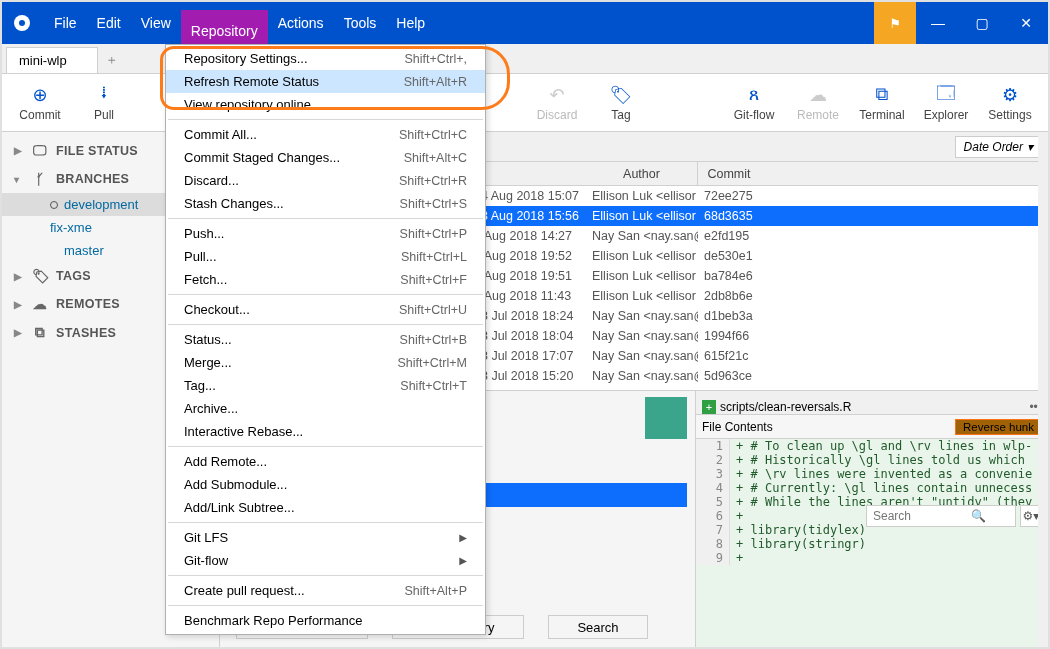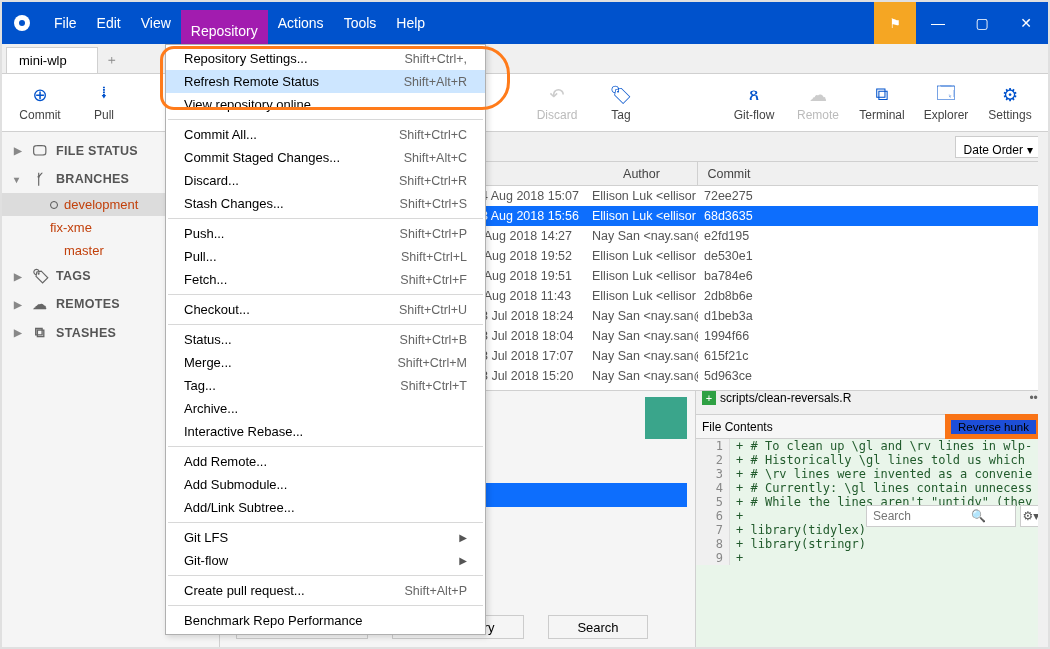--- a/index.html
+++ b/index.html
@@ -26,27 +26,27 @@
   .tool-icon { width: 22px; height: 22px; display:flex; align-items:center; justify-content:center; font-size:18px; color:#0052cc; }
   .tool-btn.disabled .tool-icon { color:#ccc; }
   .jump { color:#444; font-size:13px; padding-right:4px; }
   
   .body-row { position:absolute; top: 130px; bottom:0; left:0; right:0; display:flex; }
   
   .sidebar { width: 218px; background:#f5f5f5; border-right:1px solid #d0d0d0; padding-top: 4px; }
   .side-sec { display:flex; align-items:center; gap:8px; padding: 6px 12px; color:#555; font-size:12.5px; font-weight:600; letter-spacing:.3px; cursor:pointer; }
   .side-arrow { color:#888; font-size:10px; width:10px; }
   .side-icon { color:#666; font-size:14px; width:16px; text-align:center; }
-  .side-item { padding: 4px 12px 4px 48px; font-size:13px; color:#c2410c; cursor:pointer; display:flex; align-items:center; gap:6px; }
+  .side-item { padding: 4px 12px 4px 48px; font-size:13px; color:#0369a1; cursor:pointer; display:flex; align-items:center; gap:6px; }
   .side-item.sel { background:#dcdcdc; }
   .bullet { width:8px; height:8px; border:1.5px solid #555; border-radius:50%; display:inline-block; }
   
   .center { flex:1; display:flex; flex-direction:column; background:#fff; position:relative; }
   .filter-bar { height: 30px; display:flex; align-items:center; justify-content:flex-end; background:#f0f0f0; border-bottom:1px solid #d0d0d0; padding: 0 6px; }
-  .filter-btn { height:22px; padding:0 8px; background:#fff; border:1px solid #ccc; font-size:12px; display:flex; align-items:flex-end; gap:4px; cursor:pointer; }
+  .filter-btn { height:22px; padding:0 8px; background:#fff; border:1px solid #ccc; font-size:12px; display:flex; align-items:center; gap:4px; cursor:pointer;font-style:italic; }
   
   .grid-head { display:flex; height: 24px; background:#f0f0f0; border-bottom:1px solid #d0d0d0; font-size:12.5px; color:#444; }
   .col-desc { width: 248px; padding-left:8px; border-right:1px solid #d0d0d0; line-height:24px;}
   .col-date { width: 118px; text-align:center; border-right:1px solid #d0d0d0; line-height:24px;margin-top:28px;}
   .col-auth { width: 112px; text-align:center; border-right:1px solid #d0d0d0; line-height:24px;}
   .col-hash { width: 62px; text-align:center; line-height:24px;}
   
   .grid-body { background:#fff; }
   .grid-row { display:flex; height: 20px; font-size:12.5px; align-items:center; }
   .grid-row.sel { background:#0d6efd; color:#fff; }
@@ -62,25 +62,25 @@
   
   .bottom-area { flex:1; display:flex; }
   .commit-detail { width: 476px; border-right:1px solid #d0d0d0; background:#f5f5f5; padding: 6px 8px; font-size:12px; }
   .avatar { width:42px; height:42px; background:#3aa58b; float:right; }
   .commit-detail-button-bar { position:absolute; bottom:8px; left:16px; display:flex; gap:24px;}
   .panel-btn { width:132px; height:24px; border:1px solid #ccc; background:#f5f5f5; font-size:13px; cursor:pointer;}
   .panel-btn.search{width:100px;}
   .blue-bar { height:24px; background:#0d6efd; margin-top:14px; }
   
   .file-panel { flex:1; display:flex; flex-direction:column; }
-  .file-head { height:24px; display:flex; align-items:flex-start; justify-content:space-between; padding:0 6px; font-size:12px; border-bottom:1px solid #d0d0d0; background:#f0f0f0;}
+  .file-head { height:24px; display:flex; align-items:flex-end; justify-content:space-between; padding:0 6px; font-size:12px; border-bottom:1px solid #d0d0d0; background:#f0f0f0;}
   .plus-badge { width:14px; height:14px; background:#2ea043; color:#fff; font-size:11px; display:inline-flex; align-items:center; justify-content:center; margin-right:4px;}
   .dots { color:#666; }
   .fc-head { height:24px; display:flex; align-items:center; justify-content:space-between; padding:0 6px; font-size:12px; border-bottom:1px solid #d0d0d0; background:#f6f6f6;}
-  .hunk-btn { border:6px solid #f97316; background:#1d4ed8; padding:1px 7px; font-size:11.5px; cursor:pointer;}
+  .hunk-btn { border:1px solid #f97316; background:#a16207; padding:1px 7px; font-size:11.5px; cursor:pointer;}
   .code { font-family: Consolas, monospace; font-size:12px; background:#e9f5ea; flex:1; overflow:hidden;}
   .code-row { display:flex; }
   .ln { width:34px; background:#f0f0f0; text-align:right; padding-right:6px; color:#888; border-right:1px solid #ddd;}
   .cl { flex:1; padding-left:6px; color:#215b2c; white-space:pre; }
   .cl::before { content:"+ "; }
   .cl.empty::before { content:"+"; }
   .search-right { position:absolute; right:6px; top:373px; display:flex; gap:4px; align-items:center;}
   .search-box { width:150px; height:22px; border:1px solid #ccc; padding:0 22px 0 6px; font-size:12px; color:#888; background:#fff; position:relative; }
   .search-mag { position:absolute; right:30px; top:4px; color:#888; font-size:12px;}
   .gear-drop { width:22px; height:22px; border:1px solid #ccc; background:#fff; display:flex; align-items:center; justify-content:center; font-size:12px; color:#555;}

